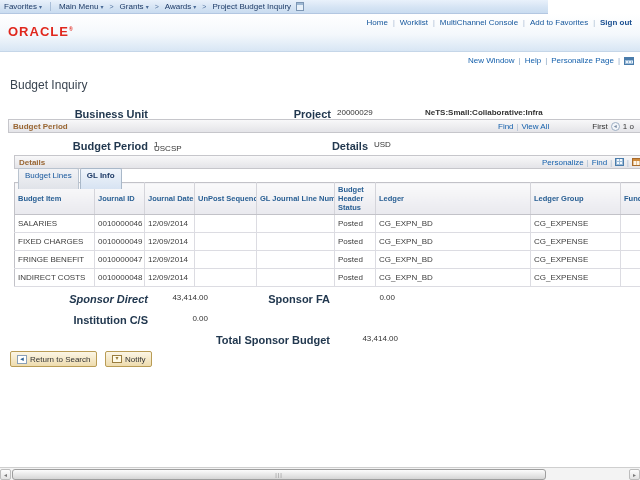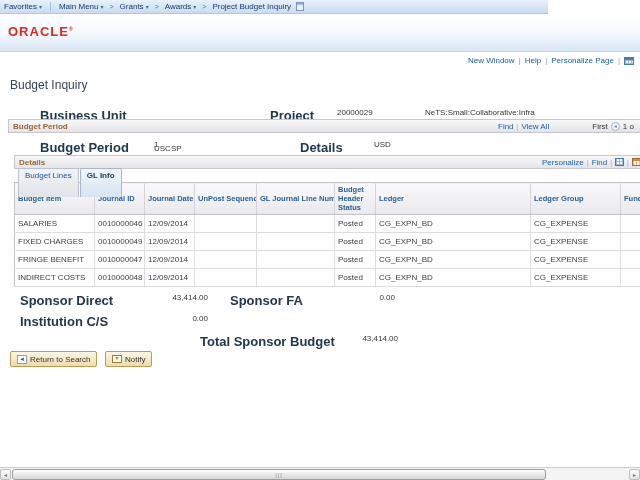--- a/index.html
+++ b/index.html
@@ -34,21 +34,21 @@
   .pagebar { position:absolute; top:56px; right:6px; display:flex; align-items:center; gap:4px; font-size:8px; }
   .pagebar a { color:#1560ac; text-decoration:none; cursor:pointer; white-space:nowrap; }
   .pagebar .lsep { color:#8aa5c4; }
   .grid-ico { display:inline-block; width:10px; height:8px; border:1px solid #4a7cab;
     background: linear-gradient(#4a7cab 0 2px,transparent 2px),
       repeating-linear-gradient(90deg,#9dbcd8 0 1px,transparent 1px 3px),
       repeating-linear-gradient(0deg,#9dbcd8 0 1px,transparent 1px 3px),#eaf2fa; cursor:pointer; }
 
   
   .ptitle { position:absolute; top:78px; left:10px; font-size:12px; color:#394450; }
-  .lbl { position:absolute; font-size:13px; font-weight:bold; color:#22384f; white-space:nowrap; }
+  .lbl { position:absolute; font-size:11px; font-weight:bold; color:#22384f; text-align:right; white-space:nowrap; }
   .val { position:absolute; font-size:8px; color:#333; white-space:nowrap; }
 
   
   .secbar { position:absolute; height:14px; background:linear-gradient(180deg,#f8f8f9,#e4e4e8);
     border:1px solid #c6c6cb; display:flex; align-items:center; font-size:8px; }
   .secbar .sect { font-weight:bold; color:#996633; padding-left:4px; }
   .blue-link { color:#1560ac; text-decoration:none; cursor:pointer; white-space:nowrap; font-size:8px; }
   .pager { position:absolute; top:0; height:14px; display:flex; align-items:center; gap:3px; }
   .pager .lsep { color:#9fb4cd; font-size:7px; }
   .first-txt { color:#333; font-size:8px; }
@@ -57,21 +57,21 @@
     font-size:5px; color:#7c8ea6; line-height:1; cursor:pointer; }
   .prev-ico::before { content:"◄"; }
   .export-ico { display:inline-block; width:9px; height:8px; border:1px solid #4a7cab; cursor:pointer;
     background: repeating-linear-gradient(90deg,#9dbcd8 0 1px,transparent 1px 3px),
       repeating-linear-gradient(0deg,#9dbcd8 0 1px,transparent 1px 3px),#f3f8fd; }
   .popout-ico { display:inline-block; width:9px; height:8px; border:1px solid #a86a2a; cursor:pointer;
     background: linear-gradient(#d08a3a 0 2px,transparent 2px),
       repeating-linear-gradient(90deg,#e4c396 0 1px,transparent 1px 3px),#fdf3e6; }
 
   
-  .tabs { position:absolute; top:168px; left:18px; display:flex; gap:1px; height:29px; z-index:2; font-size:8px; }
+  .tabs { position:absolute; top:168px; left:18px; display:flex; gap:1px; height:21px; z-index:2; font-size:8px; }
   .tab { border:1px solid #b9c3cf; border-bottom:none; border-radius:2px 2px 0 0; padding:2px 6px 0 6px;
     background:linear-gradient(180deg,#f2f3f6,#e0e3e9); color:#15569c; cursor:pointer; white-space:nowrap; }
   .tab.active { background:linear-gradient(180deg,#f0f5fb,#d7e3f2); color:#1d3a66; font-weight:bold;
     border-color:#a9b8c9; }
 
   
   .gridwrap { position:absolute; top:182px; left:14px; width:693px; }
   table.grid { border-collapse:collapse; table-layout:fixed; width:693px; background:#fff;
     border:1px solid #c2c2c8; }
   table.grid th { background:linear-gradient(180deg,#fafafb,#e9e9ee); color:#2a6094; font-weight:bold;
@@ -131,40 +131,51 @@
       <span class="dd">▾</span>
     </span>
     <span class="csep">&gt;</span>
     <span class="item">
       <span>Project Budget Inquiry</span>
       <span class="crumb-page-ico"></span>
     </span>
   </div>
 
   <div class="band">
+    <div class="navlinks">
+      <a>Home</a>
+      <span class="lsep">|</span>
+      <a>Worklist</a>
+      <span class="lsep">|</span>
+      <a>MultiChannel Console</a>
+      <span class="lsep">|</span>
+      <a>Add to Favorites</a>
+      <span class="lsep">|</span>
+      <a class="signout">Sign out</a>
+    </div>
     <div class="brand"><span>ORACLE</span><sup>®</sup></div>
   </div>
 
   <div class="pagebar">
     <a>New Window</a>
     <span class="lsep">|</span>
     <a>Help</a>
     <span class="lsep">|</span>
     <a>Personalize Page</a>
     <span class="lsep">|</span>
     <span class="grid-ico"></span>
   </div>
 
   <div class="ptitle">Budget Inquiry</div>
 
   <span class="lbl" style="top:108px;left:40px;width:108px;">Business Unit</span>
   <span class="val" style="top:108px;left:154px;margin-top:36px;">USCSP</span>
   <span class="lbl" style="top:108px;left:270px;width:61px;">Project</span>
   <span class="val" style="top:108px;left:337px;">20000029</span>
-  <span class="val" style="top:108px;left:425px;">NeTS:Small:Collaborative:Infra</span>
+  <span class="val" style="top:108px;left:425px;font-weight:bold;">NeTS:Small:Collaborative:Infra</span>
 
   <div class="secbar" style="top:119px;left:8px;width:700px;">
     <span class="sect">Budget Period</span>
   </div>
   <div class="pager" style="top:119px;left:498px;">
     <a class="blue-link">Find</a>
     <span class="lsep">|</span>
     <a class="blue-link">View All</a>
     <span class="first-txt" style="margin-left:40px;">First</span>
     <span class="prev-ico"></span>
@@ -263,21 +274,21 @@
           <td></td>
           <td>Posted</td>
           <td>CG_EXPN_BD</td>
           <td>CG_EXPENSE</td>
           <td></td>
         </tr>
       </tbody>
     </table>
   </div>
 
-  <span class="lbl" style="top:293px;left:20px;width:128px;">Sponsor Direct</span>
+  <span class="lbl" style="top:293px;left:20px;width:128px;font-style:italic;">Sponsor Direct</span>
   <span class="val" style="top:293px;left:148px;width:60px;text-align:right;">43,414.00</span>
   <span class="lbl" style="top:293px;left:230px;width:100px;">Sponsor FA</span>
   <span class="val" style="top:293px;left:330px;width:65px;text-align:right;">0.00</span>
 
   <span class="lbl" style="top:314px;left:20px;width:128px;">Institution C/S</span>
   <span class="val" style="top:314px;left:148px;width:60px;text-align:right;">0.00</span>
 
   <span class="lbl" style="top:334px;left:200px;width:130px;">Total Sponsor Budget</span>
   <span class="val" style="top:334px;left:330px;width:68px;text-align:right;">43,414.00</span>
 

